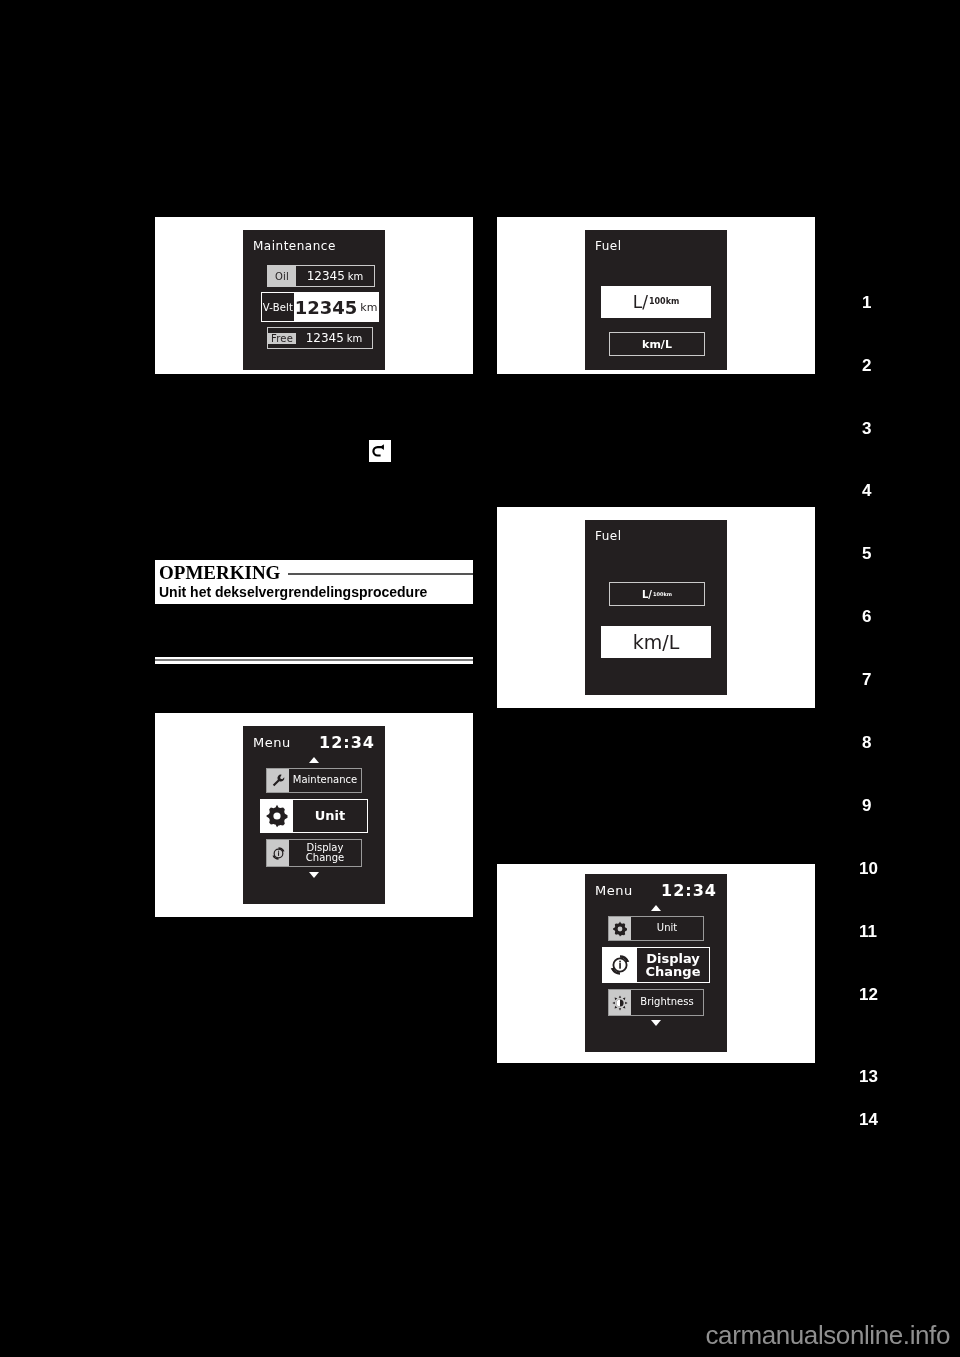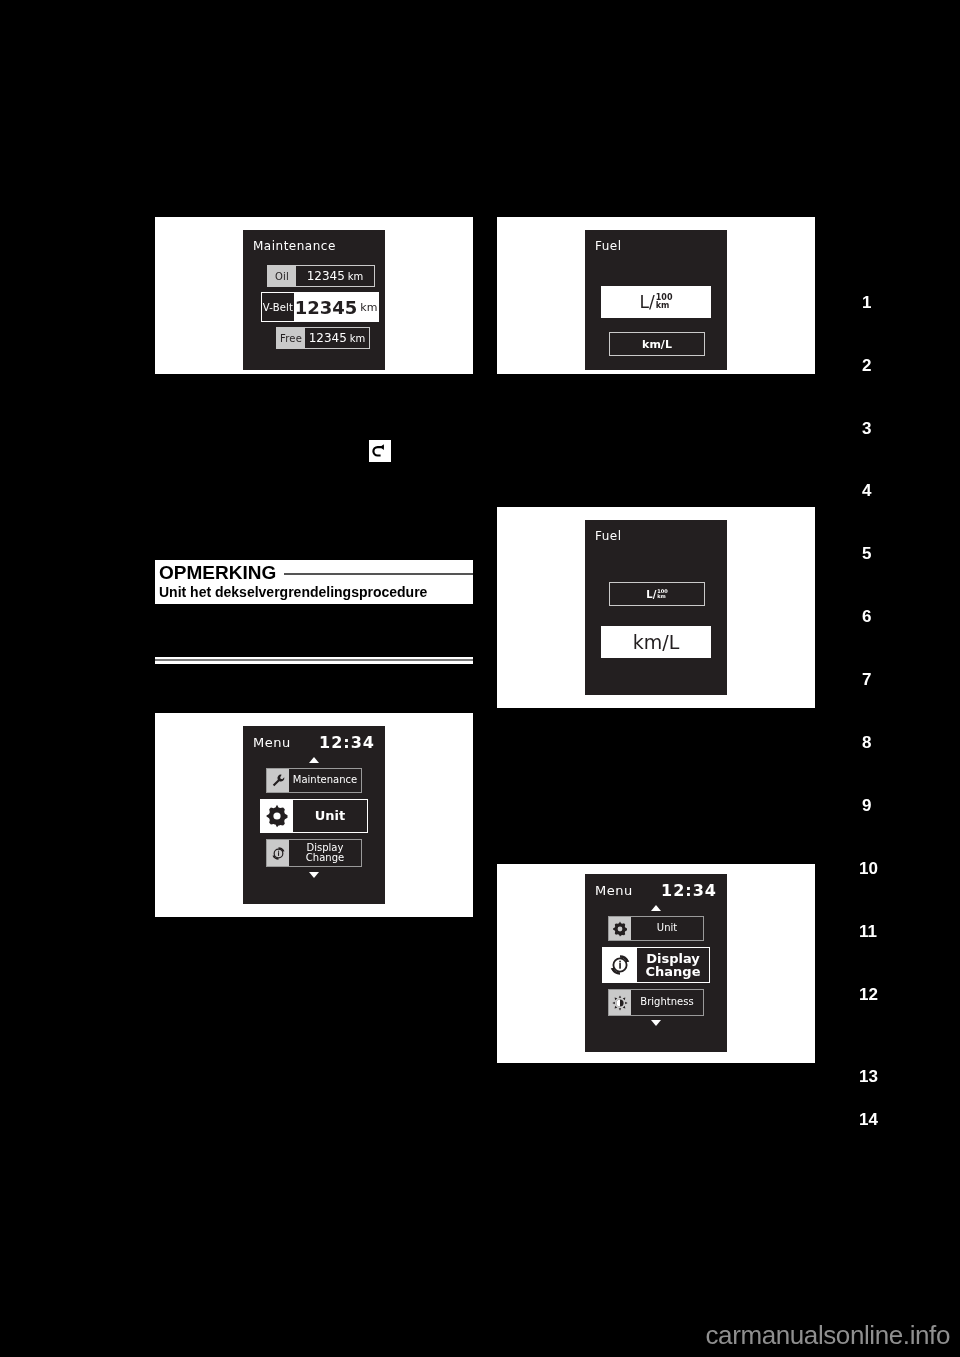--- a/index.html
+++ b/index.html
@@ -109,21 +109,21 @@
     color: #231f20;
     border: 1px solid #ffffff;
   }
   .fuel-box.unsel {
     background: #231f20;
     color: #ffffff;
     border: 1px solid #c9c9c9;
   }
   .frac {
     display: inline-flex;
-    flex-direction: column;
+    flex-direction: row;
     justify-content: center;
     line-height: 0.95;
     font-size: 8px;
     font-weight: bold;
     letter-spacing: 0px;
     margin-left: 1px;
   }
   .frac.small { font-size: 5px; }
 
   
@@ -188,21 +188,21 @@
   .note-block {
     position: absolute;
     background: #ffffff;
     color: #000000;
     box-sizing: border-box;
     overflow: hidden;
   }
   .note-head {
     display: flex;
     align-items: baseline;
-    font-family: Liberation Sans, sans-serif;
+    font-family: Liberation Serif, serif;
     font-weight: bold;
     font-size: 19px;
     letter-spacing: 0px;
     padding: 2px 0 0 4px;
   }
   .note-rule {
     flex: 1 1 auto;
     height: 2px;
     background: #555555;
     margin-left: 8px;
@@ -273,21 +273,21 @@
     </div>
 
     <div class="mt-row active" style="left:18px; top:62px; width:118px; height:30px;">
       <div class="mt-tag" style="width:32px;">V-Belt</div>
       <div class="mt-val">
         <span>12345</span>
         <span class="mt-unit">km</span>
       </div>
     </div>
 
-    <div class="mt-row inactive" style="left:33px; top:97px; width:94px; height:22px;">
+    <div class="mt-row inactive" style="left:24px; top:97px; width:106px; height:22px;align-items:center;">
       <div class="mt-tag" style="width:28px;">Free</div>
       <div class="mt-val">
         <span>12345</span>
         <span class="mt-unit">km</span>
       </div>
     </div>
   </div>
 </div>
 
 <div class="figure" style="left:497px; top:217px; width:318px; height:157px;">

